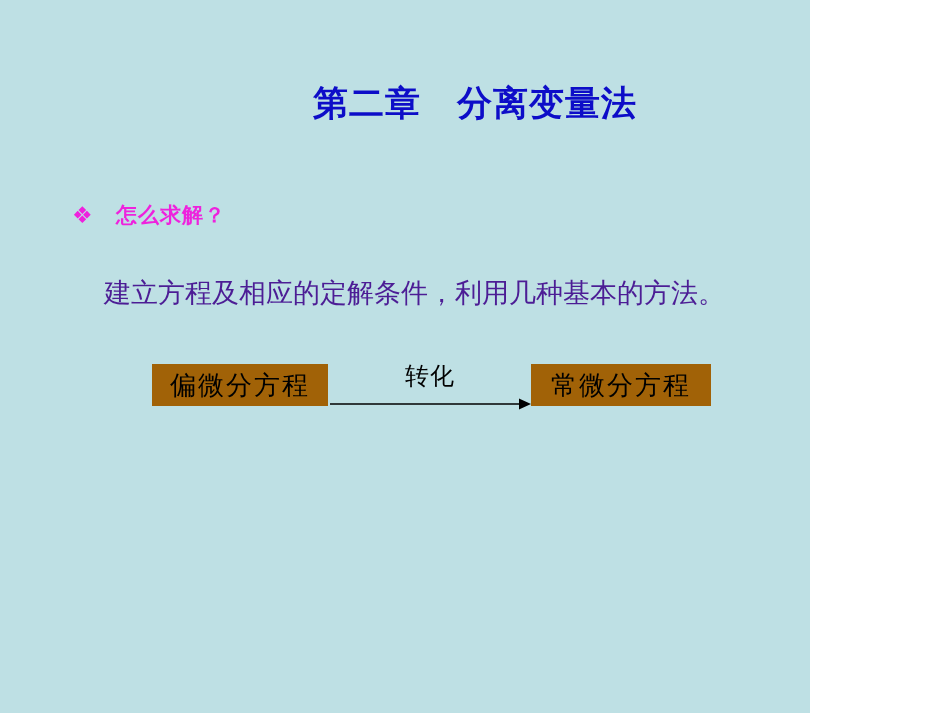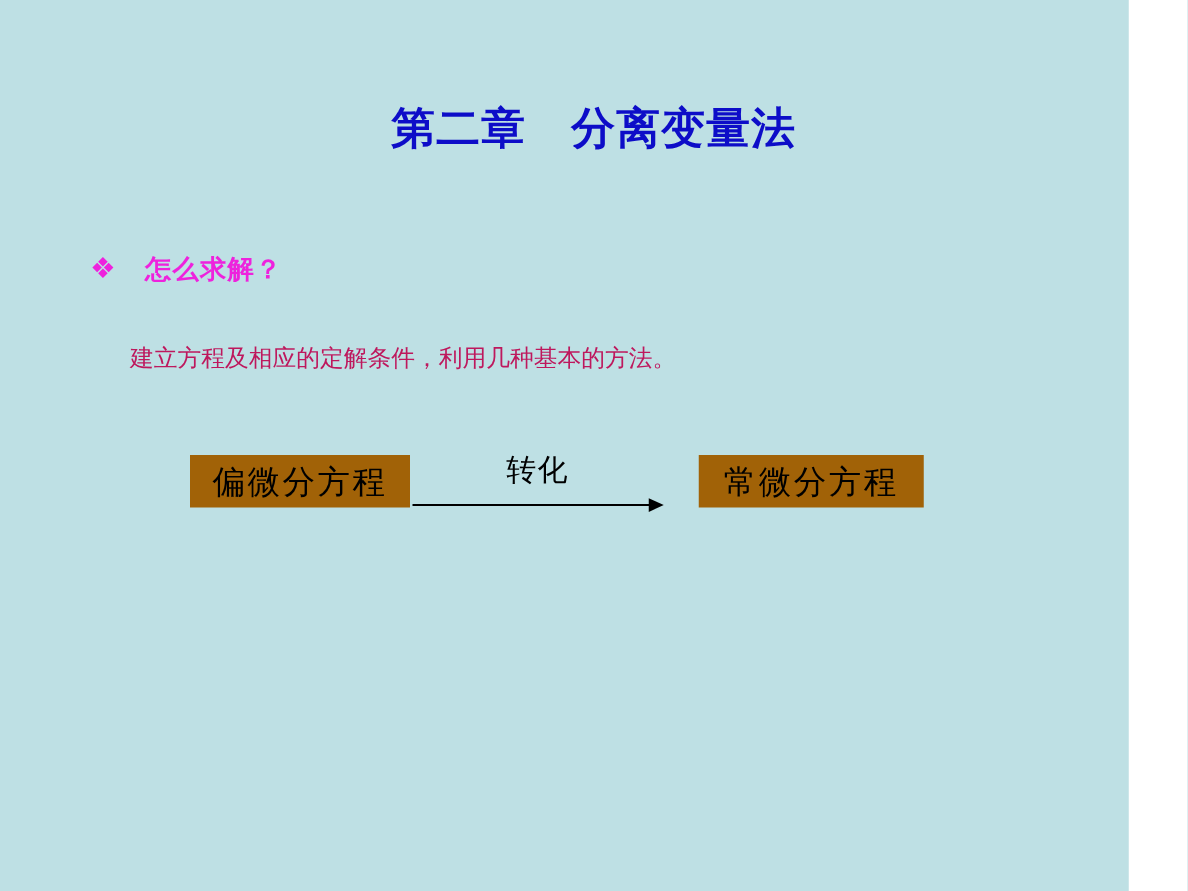--- a/index.html
+++ b/index.html
@@ -5,21 +5,21 @@
   html, body {
     margin: 0;
     padding: 0;
   }
   body {
     background: #ffffff;
     font-family: "Liberation Sans", sans-serif;
   }
   #slide {
     position: relative;
-    width: 903px;
+    width: 810px;
     height: 713px;
     background: #bee0e4;
     overflow: hidden;
   }
 
   
   #slide-title {
     position: absolute;
     left: 0;
     top: 84px;
@@ -58,23 +58,23 @@
     line-height: 1.1;
     letter-spacing: 1px;
     white-space: pre;
   }
 
   
   #body-paragraph {
     position: absolute;
     left: 104px;
     top: 276px;
-    color: #be185d;
+    color: #4c1d95;
     font-family: "DejaVu Serif", "Liberation Serif", serif;
-    font-size: 19px;
+    font-size: 27px;
     line-height: 1.25;
     white-space: pre;
   }
 
   
   #flow-diagram {
     position: absolute;
     left: 0;
     top: 0;
     width: 950px;
@@ -98,21 +98,20 @@
     left: 152px;
     top: 364px;
     width: 176px;
     height: 42px;
   }
   #flow-box-ode {
     left: 531px;
     top: 364px;
     width: 180px;
     height: 42px;
-    margin-left: 28px;
   }
   #flow-arrow-label {
     position: absolute;
     left: 330px;
     top: 360px;
     width: 200px;
     text-align: center;
     color: #000000;
     font-family: Liberation Serif, serif;
     font-size: 24px;

